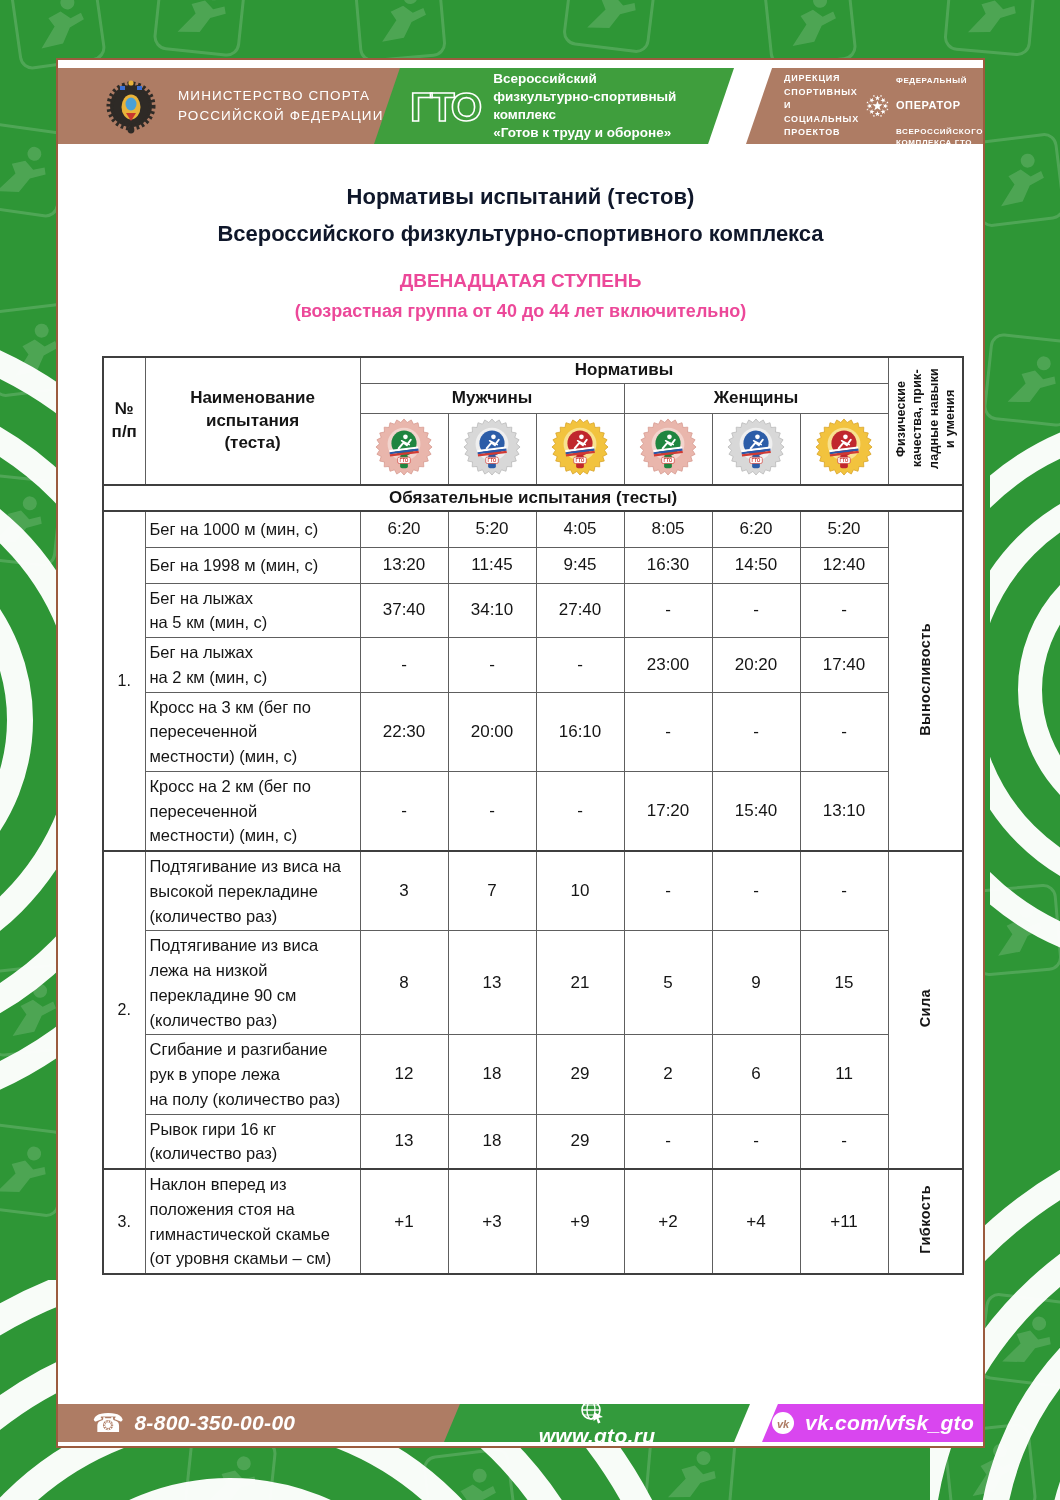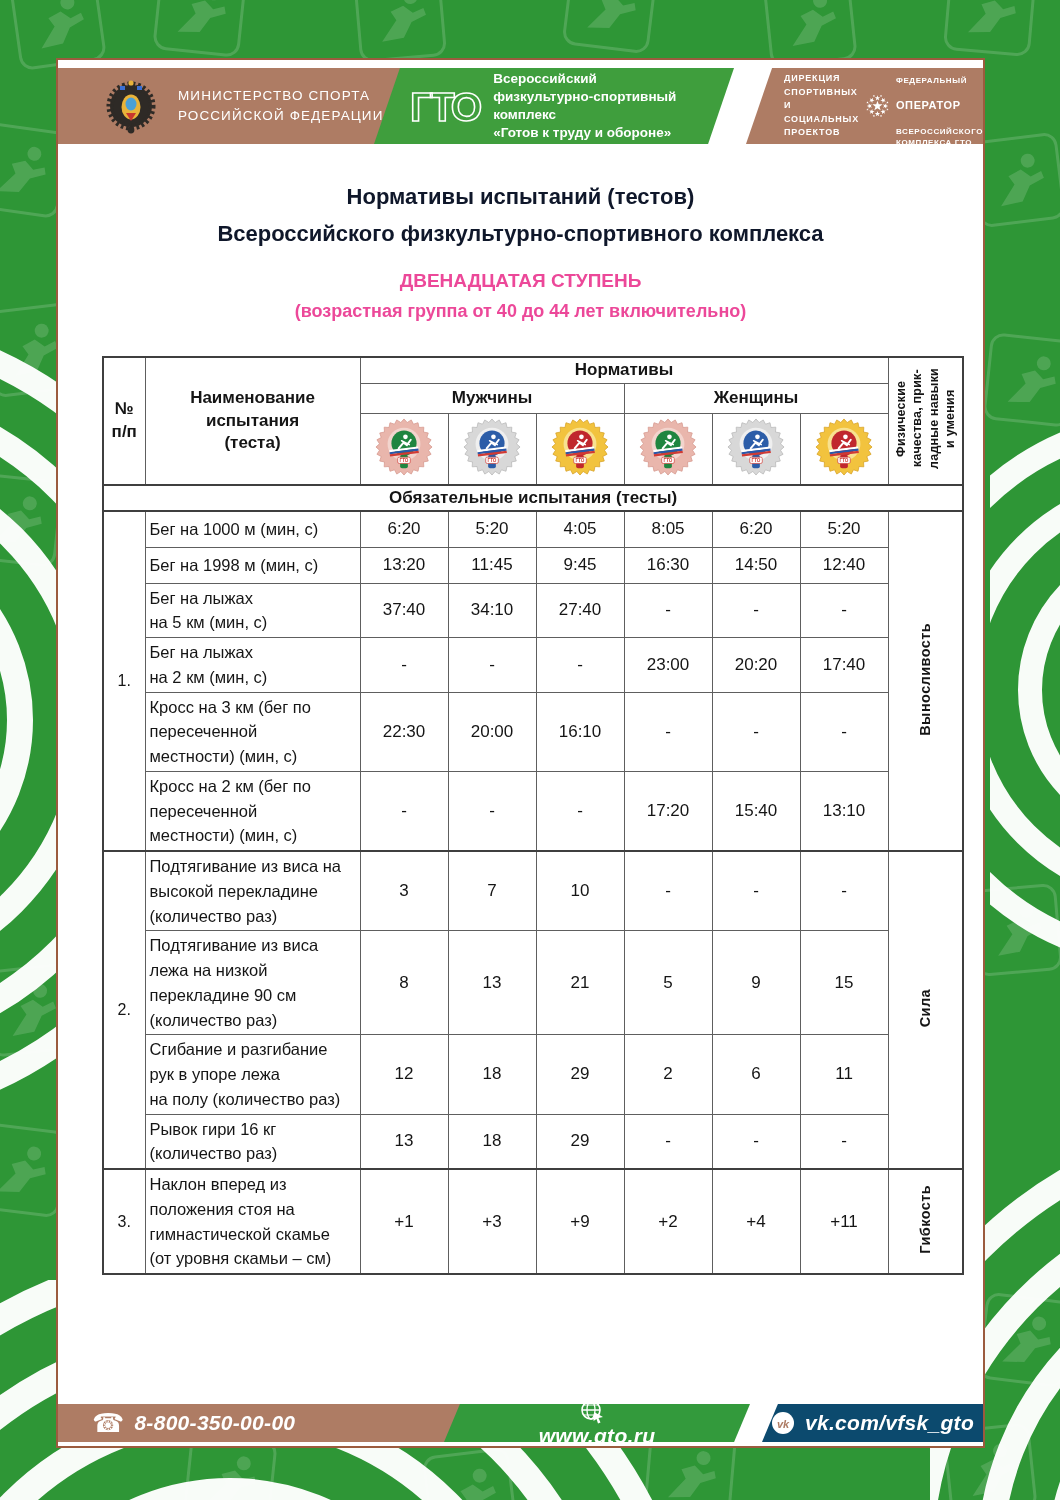--- a/index.html
+++ b/index.html
@@ -52,21 +52,21 @@
   .vtext{writing-mode:vertical-rl;transform:rotate(180deg);display:inline-block;}
   .qual-h{font-size:12.5px;line-height:1.3;letter-spacing:.2px;}
   .quality-label{font-weight:bold;font-size:14.5px;letter-spacing:.4px;}
   .name-h,.num-h{font-weight:bold;font-size:17px;vertical-align:middle;text-align:center;line-height:1.35;}
   
   .footer{position:absolute;left:0;top:1344px;width:100%;height:38px;}
   .fseg{position:absolute;top:0;height:38px;color:#fff;display:flex;align-items:center;}
   .fseg-left{left:0;width:420px;background:#ae7c64;clip-path:polygon(0 0,100% 0,96.2% 100%,0 100%);}
   .fseg-mid{left:386px;width:306px;background:#339a3c;clip-path:polygon(5.2% 0,100% 0,94.8% 100%,0 100%);
             justify-content:center;flex-direction:column;}
-  .fseg-right{left:704px;width:221px;background:#0c4a6e;clip-path:polygon(7.2% 0,100% 0,100% 100%,0 100%);
+  .fseg-right{left:704px;width:221px;background:#d946ef;clip-path:polygon(7.2% 0,100% 0,100% 100%,0 100%);
               justify-content:center;}
   .ftext{font-size:21px;font-weight:bold;font-style:italic;letter-spacing:.3px;}
   .ficon{margin-right:10px;display:inline-flex;align-items:center;}
   .phone-glyph{font-size:26px;font-style:normal;line-height:1;}
   .fseg-left .seg-inner-pad{padding-left:34px;display:flex;align-items:center;}
 </style>
 </head>
 <body>
 
 <div class="canvas">

